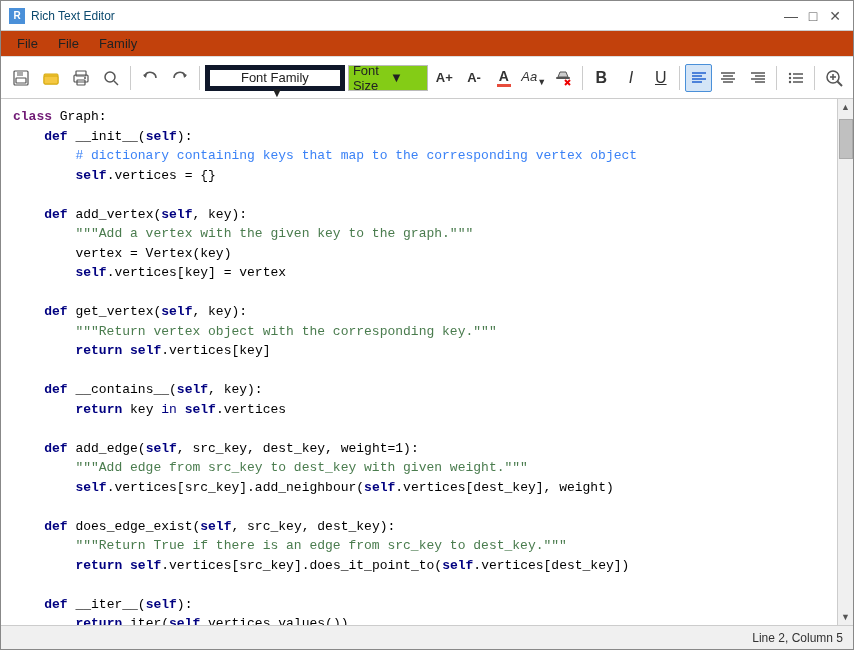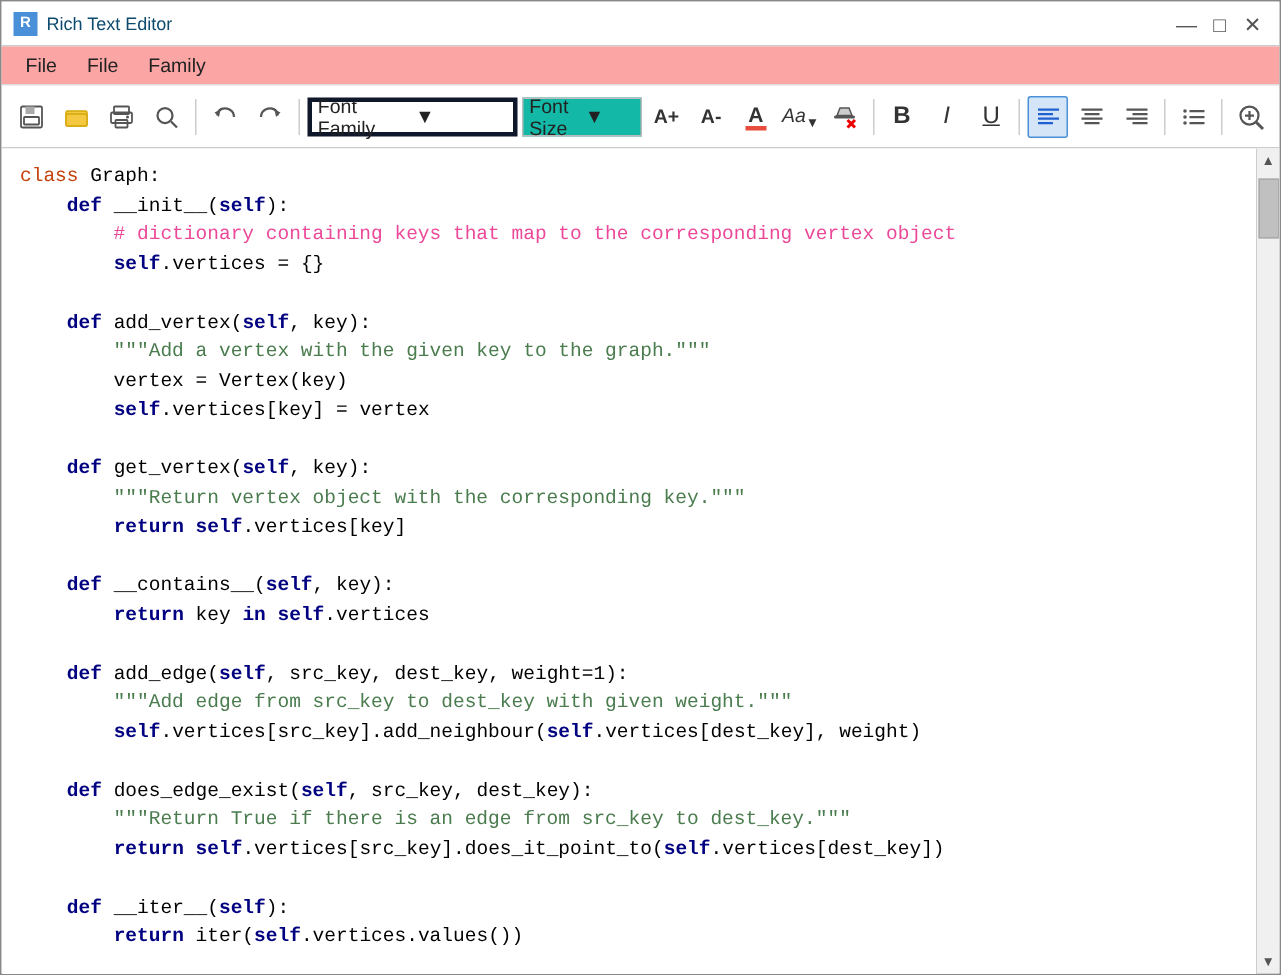--- a/index.html
+++ b/index.html
@@ -60,21 +60,21 @@
       background: transparent;
       cursor: pointer;
       display: flex;
       align-items: center;
       justify-content: center;
       font-size: 14px;
       color: #555;
     }
     
     .menu-bar {
-      background: #fca5a5;
+      background: #c2410c;
       padding: 2px 8px;
       display: flex;
       gap: 4px;
       border-bottom: 1px solid #ddd;
       height: 26px;
       align-items: center;
     }
     
     .menu-item {
       padding: 2px 8px;
@@ -111,45 +111,46 @@
     .tool-separator {
       width: 1px;
       height: 24px;
       background: #ccc;
       margin: 0 2px;
     }
     
     .font-family-combo {
       display: flex;
       align-items: center;
-      border: 3px solid #0f172a;
+      border: 5px solid #0f172a;
       background: white;
       height: 26px;
       padding: 0 4px;
       cursor: pointer;
       min-width: 140px;
+      flex-direction: column;
     }
     
     .font-family-combo span {
       flex: 1;
       font-size: 13px;
       color: #222;
     }
     
     .combo-arrow {
       font-size: 10px;
       color: #666;
       margin-left: 4px;
     }
     
     .font-size-combo {
       display: flex;
       align-items: center;
       border: 1px solid #bbb;
-      background: #14b8a6;
+      background: #84cc16;
       height: 26px;
       padding: 0 4px;
       cursor: pointer;
       min-width: 80px;
     }
     
     .font-size-combo span {
       flex: 1;
       font-size: 13px;
       color: #222;
@@ -437,36 +438,36 @@
       <svg width="20" height="20" viewBox="0 0 20 20">
         <circle cx="9" cy="9" r="6" fill="none" stroke="#555" stroke-width="1.5"></circle>
         <line x1="13.5" y1="13.5" x2="18" y2="18" stroke="#555" stroke-width="2"></line>
         <line x1="6" y1="9" x2="12" y2="9" stroke="#555" stroke-width="1.5"></line>
         <line x1="9" y1="6" x2="9" y2="12" stroke="#555" stroke-width="1.5"></line>
       </svg>
     </button>
   </div>
 
   <div class="content-area">
-    <div class="editor" id="editor-content"><span style="color:#c2410c;font-weight:normal">class</span> Graph:
+    <div class="editor" id="editor-content"><span style="color:#701a75;font-weight:bold">class</span> Graph:
     <span style="color:#000080;font-weight:bold">def</span> __init__(<span style="color:#000080;font-weight:bold">self</span>):
-<span style="color:#ec4899">        # dictionary containing keys that map to the corresponding vertex object</span>
+<span style="color:#3b82f6">        # dictionary containing keys that map to the corresponding vertex object</span>
         <span style="color:#000080;font-weight:bold">self</span>.vertices = {}
 
     <span style="color:#000080;font-weight:bold">def</span> add_vertex(<span style="color:#000080;font-weight:bold">self</span>, key):
 <span style="color:#4a7c4e">        """Add a vertex with the given key to the graph."""</span>
         vertex = Vertex(key)
         <span style="color:#000080;font-weight:bold">self</span>.vertices[key] = vertex
 
     <span style="color:#000080;font-weight:bold">def</span> get_vertex(<span style="color:#000080;font-weight:bold">self</span>, key):
 <span style="color:#4a7c4e">        """Return vertex object with the corresponding key."""</span>
         <span style="color:#000080;font-weight:bold">return</span> <span style="color:#000080;font-weight:bold">self</span>.vertices[key]
 
     <span style="color:#000080;font-weight:bold">def</span> __contains__(<span style="color:#000080;font-weight:bold">self</span>, key):
-        <span style="color:#000080;font-weight:bold">return</span> key <span style="color:#000080;font-weight:bold">in</span> <span style="color:#000080;font-weight:bold">self</span>.vertices
+        <span style="color:#000080;font-weight:bold">return</span> key <span style="color:#000080;font-weight:normal">in</span> <span style="color:#000080;font-weight:bold">self</span>.vertices
 
     <span style="color:#000080;font-weight:bold">def</span> add_edge(<span style="color:#000080;font-weight:bold">self</span>, src_key, dest_key, weight=1):
 <span style="color:#4a7c4e">        """Add edge from src_key to dest_key with given weight."""</span>
         <span style="color:#000080;font-weight:bold">self</span>.vertices[src_key].add_neighbour(<span style="color:#000080;font-weight:bold">self</span>.vertices[dest_key], weight)
 
     <span style="color:#000080;font-weight:bold">def</span> does_edge_exist(<span style="color:#000080;font-weight:bold">self</span>, src_key, dest_key):
 <span style="color:#4a7c4e">        """Return True if there is an edge from src_key to dest_key."""</span>
         <span style="color:#000080;font-weight:bold">return</span> <span style="color:#000080;font-weight:bold">self</span>.vertices[src_key].does_it_point_to(<span style="color:#000080;font-weight:bold">self</span>.vertices[dest_key])
 
     <span style="color:#000080;font-weight:bold">def</span> __iter__(<span style="color:#000080;font-weight:bold">self</span>):
@@ -486,13 +487,16 @@
 
     <div class="scrollbar">
       <button class="scroll-arrow">▲</button>
       <div class="scroll-track">
         <div class="scroll-thumb"></div>
       </div>
       <button class="scroll-arrow">▼</button>
     </div>
   </div>
 
+  <div class="status-bar">
+    <span>Line 2, Column 5</span>
+  </div>
 </div>
 
 </body></html>

